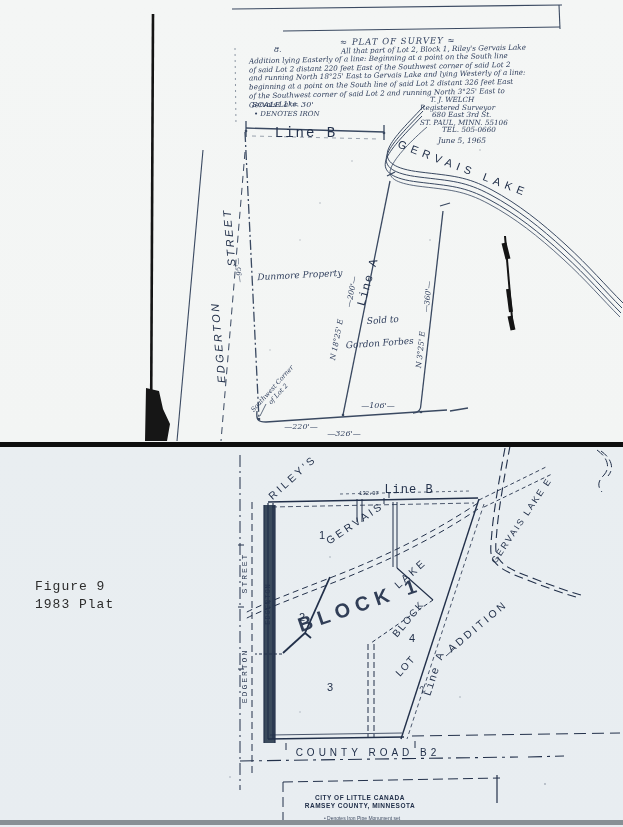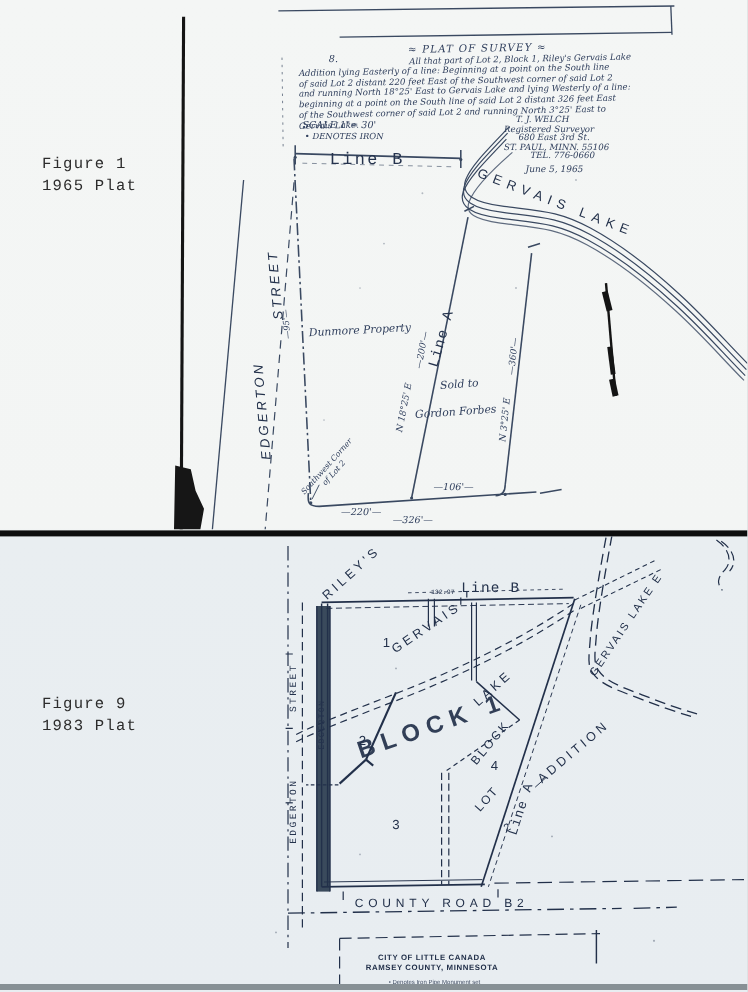--- a/index.html
+++ b/index.html
@@ -20,24 +20,20 @@
   .ink2{stroke:#22304a;fill:none;}
   .blk{stroke:#141414;fill:none;}
   text.mono{fill:#25334d;}
   text.caps{fill:#22304a;}
 </style>
 </head>
 <body>
 
 <div id="page">
 
-  <div class="abs caption" style="left:35px;top:128px;">
-    <div>Figure 1</div>
-    <div>1965 Plat</div>
-  </div>
   <div class="abs caption" style="left:35px;top:578px;">
     <div>Figure 9</div>
     <div>1983 Plat</div>
   </div>
 
   <div class="abs hand" style="left:274px;top:45px;font-size:8px;">8.</div>
   <div class="abs hand" style="left:340px;top:36px;font-size:8.5px;letter-spacing:1px;transform:rotate(-1deg);">≈ PLAT OF SURVEY ≈</div>
   <div class="abs" style="left:249px;top:45px;width:325px;">
     <div class="hand desc-line" style="margin-left:92px;">All that part of Lot 2, Block 1, Riley's Gervais Lake</div>
     <div class="hand desc-line">Addition lying Easterly of a line: Beginning at a point on the South line</div>
@@ -47,21 +43,21 @@
     <div class="hand desc-line">of the Southwest corner of said Lot 2 and running North 3°25' East to</div>
     <div class="hand desc-line">Gervais Lake.</div>
   </div>
   <div class="abs hand" style="left:252px;top:100px;font-size:8px;">SCALE 1"= 30'</div>
   <div class="abs hand" style="left:254px;top:110px;font-size:7px;">• DENOTES IRON</div>
   <div class="abs" style="left:420px;top:96px;">
     <div class="hand" style="font-size:7.2px;line-height:7.6px;margin-left:10px;">T. J. WELCH</div>
     <div class="hand" style="font-size:7.2px;line-height:7.6px;">Registered Surveyor</div>
     <div class="hand" style="font-size:7.2px;line-height:7.6px;margin-left:12px;">680 East 3rd St.</div>
     <div class="hand" style="font-size:7.2px;line-height:7.6px;">ST. PAUL, MINN. 55106</div>
-    <div class="hand" style="font-size:7.2px;line-height:7.6px;margin-left:22px;">TEL. 776-0660</div>
+    <div class="hand" style="font-size:7.2px;line-height:7.6px;margin-left:22px;">TEL. 505-0660</div>
   </div>
   <div class="abs hand" style="left:438px;top:136px;font-size:7.5px;text-align:right;">June 5, 1965</div>
 
   <svg id="fig1" style="top:0;" width="623" height="443" viewBox="0 0 623 443">
     <g class="ink1" stroke-width="1.1">
       <path d="M232,9 L562,5"></path>
       <path d="M283,31 L560,27"></path>
       <path d="M559,5 L560,29"></path>
       <path d="M235,48 L236,126" stroke-dasharray="2,4" stroke-width="0.8" opacity="0.7"></path>
     </g>

